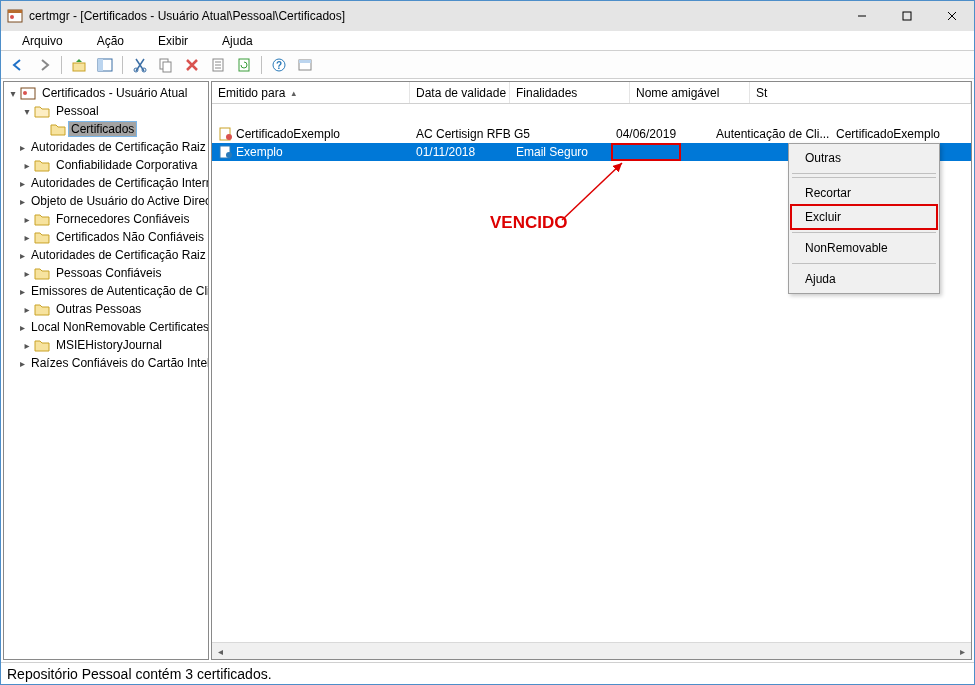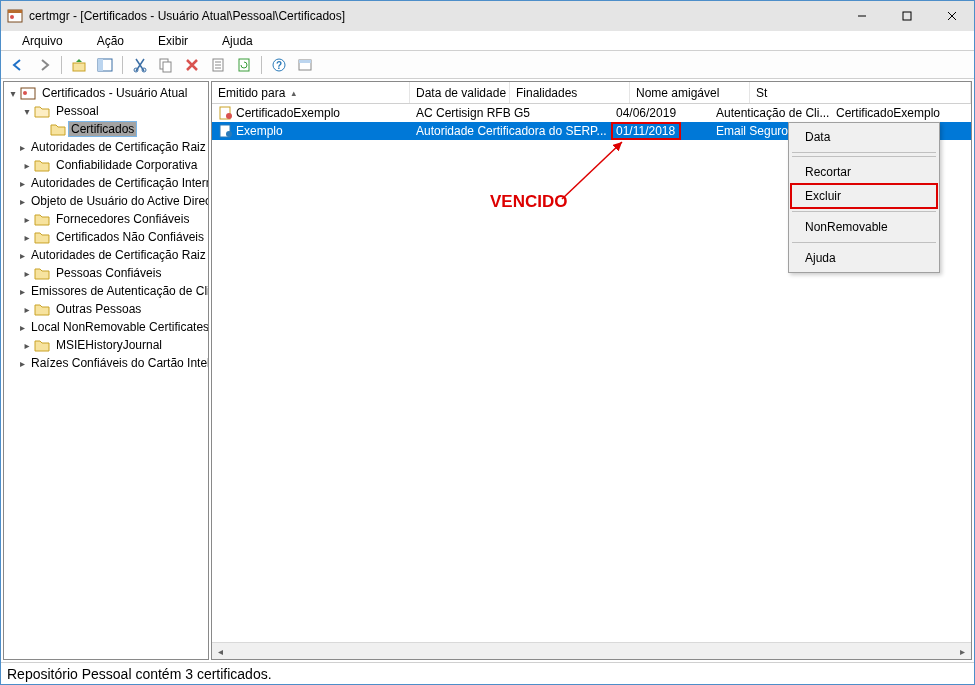--- a/index.html
+++ b/index.html
@@ -23,21 +23,21 @@
     .tree-row .label { padding: 0 3px; border: 1px solid transparent; }
     .expander { width: 14px; text-align: center; color: #555; font-size: 10px; }
     .expander.empty { visibility: hidden; }
     .folder-icon { width: 16px; height: 16px; margin-right: 2px; }
     .folder-closed { fill: #F7E39F; stroke: #C9A227; }
     .folder-open { fill: #FDEEC4; stroke: #C9A227; }
     .main { flex: 1; border: 1px solid #898989; margin: 2px 2px 2px 2px; position: relative; display: flex; flex-direction: column; overflow: hidden; }
     .list-header { display: flex; height: 22px; border-bottom: 1px solid #d0d0d0; background: #fff; }
     .list-header .col { padding: 3px 6px; border-right: 1px solid #e5e5e5; position: relative; display: flex; align-items: center; overflow: hidden; white-space: nowrap; }
     .sort-ind { margin-left: 6px; font-size: 9px; color: #606060; }
-    .list-body { flex: 1; overflow: auto; position: relative; }
+    .list-body { flex: 1; overflow: auto; position: relative; margin-top: 21px; }
     .row { display: flex; height: 18px; align-items: center; }
     .row.selected { background: #0078d7; color: #fff; }
     .cell { padding: 1px 6px; overflow: hidden; white-space: nowrap; }
     .cert-icon { width: 16px; height: 16px; margin-right: 2px; flex-shrink: 0; }
     .statusbar { height: 22px; border-top: 1px solid #d0d0d0; display: flex; align-items: center; padding-left: 6px; font-size: 14px; }
     .scrollbar-h { height: 17px; background: #f0f0f0; border-top: 1px solid #d9d9d9; display: flex; }
     .scrollbar-h .arrow { width: 17px; display: flex; align-items:center; justify-content:center; color:#606060; font-size:10px;}
     .scrollbar-h .track { flex:1; }
 
     
@@ -352,42 +352,41 @@
         <div class="row selected">
           <div class="cell" style="width:198px; display:flex; align-items:center;">
             <span class="cert-icon">
                 <svg viewBox="0 0 16 16">
                   <rect x="2" y="2" width="10" height="12" fill="#fff" stroke="#2a7ab9"></rect>
                   <circle cx="11" cy="11" r="3" fill="#2a7ab9"></circle>
                 </svg>
               </span>
             <span>Exemplo</span>
           </div>
-          <div class="cell" style="width:200px">Autoridade Certificadora do SERP...</div>
           <div class="cell" style="width:100px">01/11/2018</div>
           <div class="cell" style="width:120px">Email Seguro</div>
           <div class="cell" style="width:120px"></div>
         </div>
 
         <div class="annot-box" style="left:399px; top:18px; width:70px; height:18px;"></div>
 
         <div class="annot-text" style="left:278px; top:88px;">VENCIDO</div>
 
         <svg class="annot-arrow" style="left:340px; top:30px;" width="100" height="80">
           <defs>
               <marker id="ah" markerWidth="8" markerHeight="8" refX="6" refY="3" orient="auto">
                 <path d="M0,0 L6,3 L0,6 Z" fill="#d00"></path>
               </marker>
             </defs>
           <line x1="10" y1="65" x2="70" y2="8" stroke="#d00" stroke-width="1.5" marker-end="url(#ah)"></line>
         </svg>
 
         <div class="context-menu" style="left:576px; top:18px;">
           <div class="cm-item">
-              <span>Data</span>
+              <span>Outras</span>
             </div>
           <div class="cm-sep"></div>
           <div class="cm-sep"></div>
           <div class="cm-item">
               <span>Recortar</span>
             </div>
           <div class="cm-item highlight">
               <span>Excluir</span>
             </div>
           <div class="cm-sep"></div>

